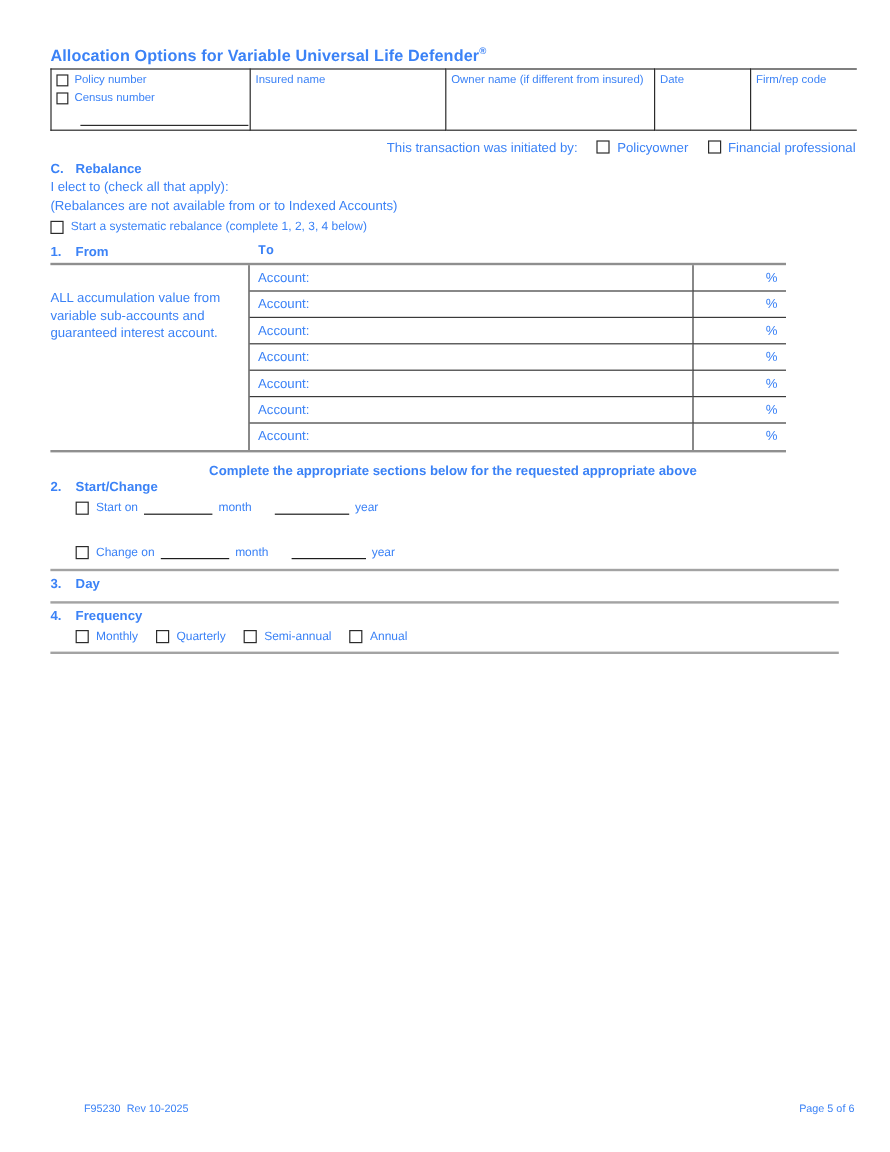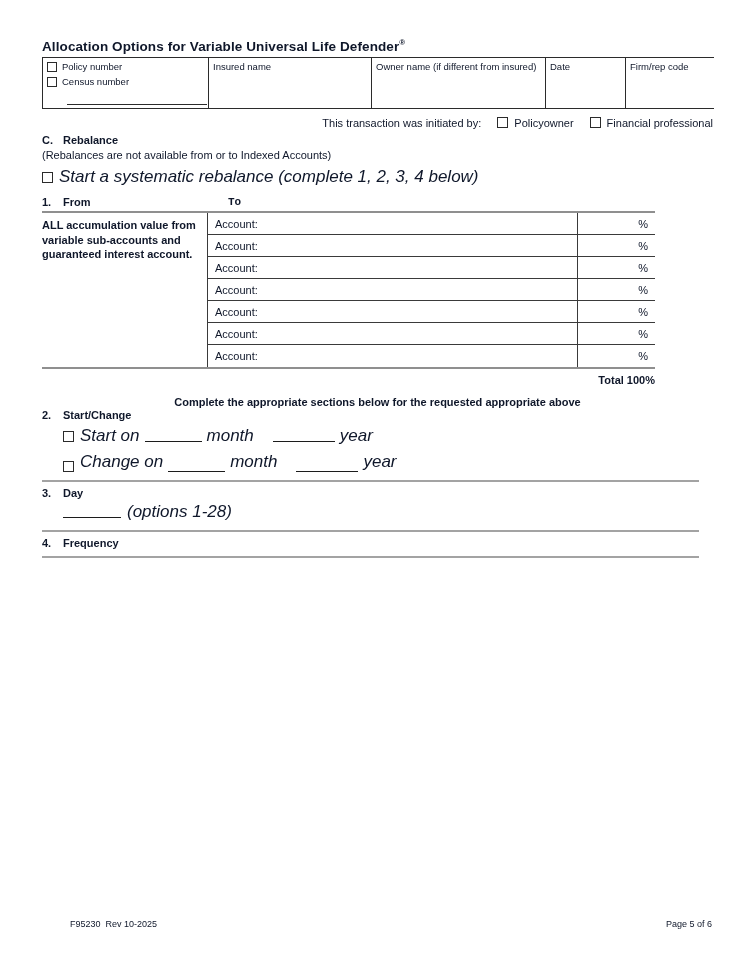--- a/index.html
+++ b/index.html
@@ -1,21 +1,21 @@
 <!DOCTYPE html>
 <html><head>
 <meta charset="utf-8">
 <style>
   html,body{margin:0;padding:0;background:#e9e9e9;}
   .page{
     position:relative;
     width:742px;height:960px;
     background:#ffffff;
     font-family:"Liberation Sans", sans-serif;
-    color:#0f172a;
+    color:#3b82f6;
     box-sizing:border-box;
     padding:38px 29px 0 42px;
     overflow:hidden;
   }
   .title{font-size:13.5px;font-weight:bold;letter-spacing:.1px;}
   .title sup{font-size:8px;vertical-align:6px;}
 
   
   table.hdr{border-collapse:collapse;width:671px;margin-top:3px;table-layout:fixed;}
   table.hdr td{
@@ -30,36 +30,36 @@
   .writein{display:block;width:140px;margin:8px 0 0 20px;border-bottom:1px solid #2b2b2b;height:8px;}
 
   .initiated{margin-top:8px;font-size:11px;text-align:right;width:671px;}
   .initiated .cb{margin-left:16px;}
   .initiated .cb:first-of-type{margin-left:10px;}
 
   .sec-head{display:flex;font-size:11px;font-weight:bold;margin-top:5px;}
   .sec-num{width:21px;flex:none;}
   .bodyline{font-size:11px;line-height:13px;margin-top:3px;}
   .bold{font-weight:normal;}
-  .cbline{font-size:17px;margin-top:5px;display:flex;align-items:center;font-style:italic;}
+  .cbline{font-size:10px;margin-top:5px;display:flex;align-items:center;}
 
   .fromto{position:relative;font-size:11px;font-weight:bold;margin-top:9px;display:flex;}
-  .fromto .to{position:absolute;left:186px;top:0;font-family:Liberation Mono, monospace;}
+  .fromto .to{position:absolute;left:173px;top:0;font-family:Liberation Mono, monospace;}
 
   
   .alloc{
     display:grid;grid-template-columns:166px 369px 78px;
     width:613px;margin-top:3px;
     border-top:2px solid #8f8f8f;border-bottom:2px solid #8f8f8f;
   }
   .alloc .fromcell{
     grid-column:1;grid-row:1/8;
     border-right:1px solid #3a3a3a;
-    font-size:11px;font-weight:bold;line-height:14.5px;
-    padding:5px 10px 0 0;
+    font-size:11px;font-weight:normal;line-height:14.5px;
+    padding:21px 10px 0 0;
   }
   .alloc .acct{
     grid-column:2;height:22px;box-sizing:border-box;
     border-bottom:1px solid #3a3a3a;
     font-size:11px;padding:5px 0 0 7px;
   }
   .alloc .pct{
     grid-column:3;height:22px;box-sizing:border-box;
     border-bottom:1px solid #3a3a3a;border-left:1px solid #3a3a3a;
     font-size:11px;text-align:right;padding:5px 7px 0 0;
@@ -118,20 +118,21 @@
     </table>
 
   <div class="initiated">
     <span>This transaction was initiated by:</span><span class="cb"></span><span>Policyowner</span><span class="cb"></span><span>Financial professional</span>
   </div>
 
   <div class="sec-head">
     <span class="sec-num">C.</span>
       <span>Rebalance</span>
   </div>
+  <div class="bodyline">I elect to (check all that apply):</div>
   <div class="bodyline bold">(Rebalances are not available from or to Indexed Accounts)</div>
   <div class="cbline">
     <span class="cb"></span>
       <span>Start a systematic rebalance (complete 1, 2, 3, 4 below)</span>
   </div>
 
   <div class="fromto">
     <span class="sec-num">1.</span>
       <span>From</span>
       <span class="to">To</span>
@@ -149,62 +150,67 @@
     <div class="acct">Account:</div>
     <div class="pct">%</div>
     <div class="acct">Account:</div>
     <div class="pct">%</div>
     <div class="acct">Account:</div>
     <div class="pct">%</div>
     <div class="acct last">Account:</div>
     <div class="pct last">%</div>
   </div>
 
-  <div class="total">Total 100%</div>
 
   <div class="instruction">Complete the appropriate sections below for the requested appropriate above</div>
 
   <div class="sec-head" style="margin-top:1px;">
     <span class="sec-num">2.</span>
       <span>Start/Change</span>
   </div>
   <div class="cbline indent">
     <span class="cb"></span>
       <span>Start on</span>
       <span class="blank b57"></span>
       <span>month</span>
       <span class="blank b62"></span>
       <span>year</span>
   </div>
-  <div class="cbline indent" style="margin-top:6px;align-items:flex-end;">
+  <div class="cbline indent" style="margin-top:25px;align-items:flex-end;">
     <span class="cb"></span>
       <span>Change on</span>
       <span class="blank b57"></span>
       <span>month</span>
       <span class="blank b62"></span>
       <span>year</span>
   </div>
 
   <hr class="rule">
 
   <div class="sec-head">
     <span class="sec-num">3.</span>
       <span>Day</span>
   </div>
-  <div class="cbline indent" style="margin-top:3px;">
-    <span class="blank b58"></span>
-      <span>(options 1-28)</span>
-  </div>
 
   <hr class="rule">
 
   <div class="sec-head">
     <span class="sec-num">4.</span>
       <span>Frequency</span>
   </div>
+  <div class="cbline indent freqrow">
+    <span class="cb"></span>
+      <span>Monthly</span>
+      <span class="cb"></span>
+      <span>Quarterly</span>
+      <span class="cb"></span>
+      <span>Semi-annual</span>
+      <span class="cb"></span>
+      <span>Annual</span>
+  </div>
 
   <hr class="rule" style="margin-top:7px;">
 
   <div class="footer">
     <span class="fl">F95230  Rev 10-2025</span>
     <span>Page 5 of 6</span>
   </div>
 
 </div>
 

